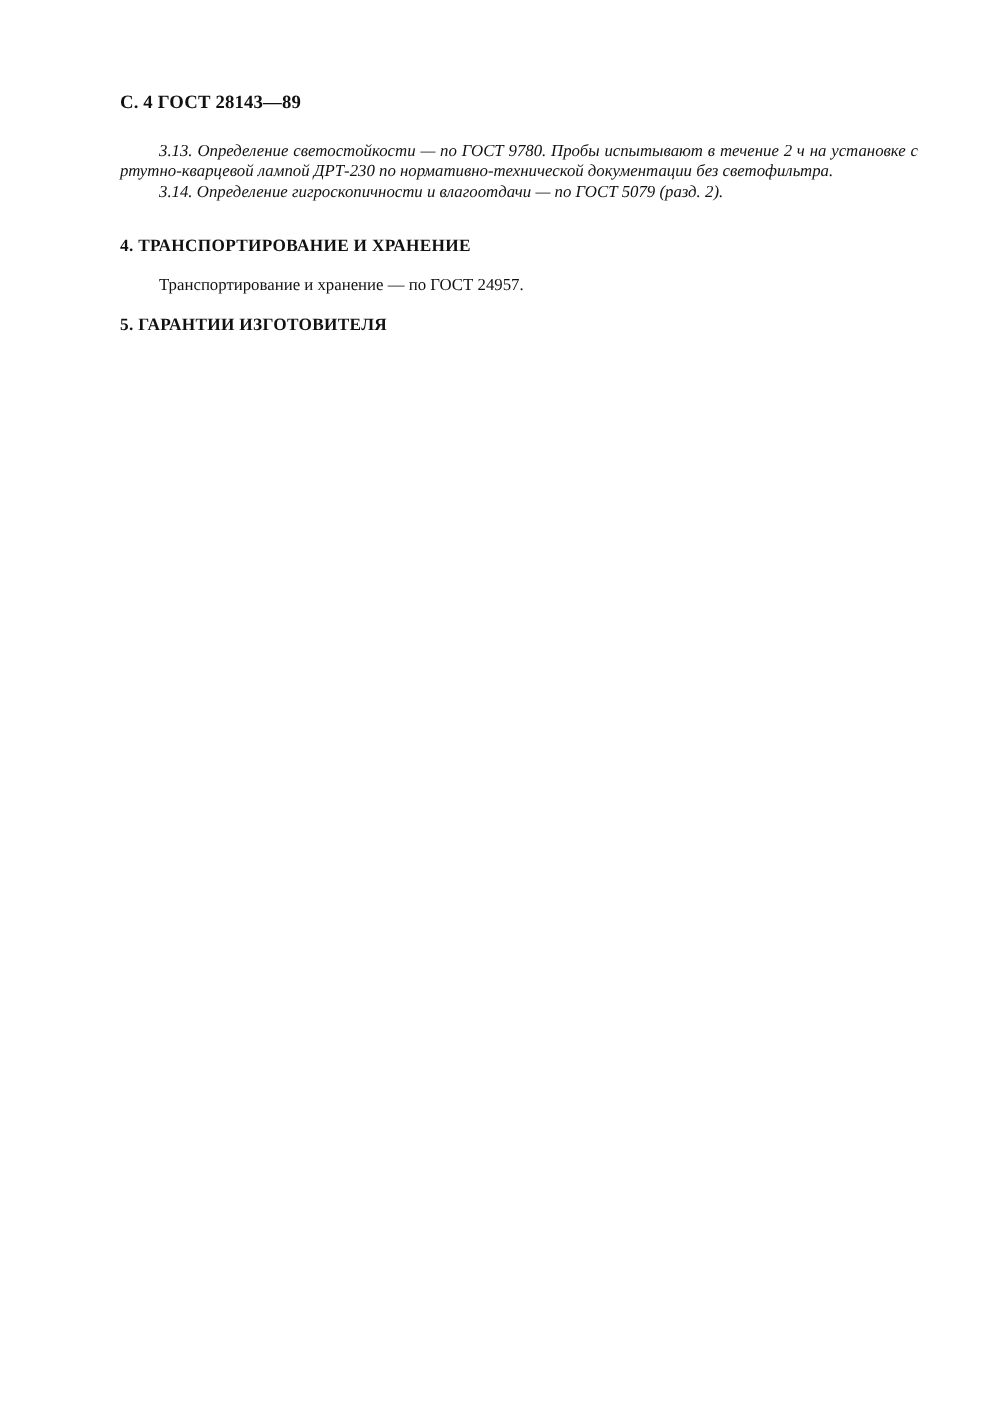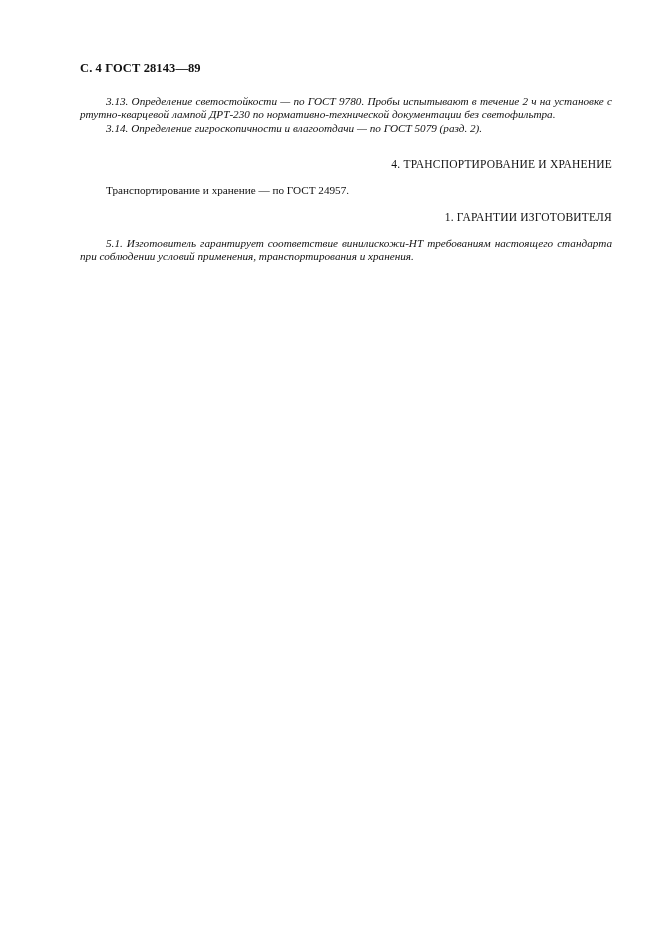--- a/index.html
+++ b/index.html
@@ -34,22 +34,22 @@
       margin: 0;
       text-align: justify;
       text-indent: 26px;
       font-style: italic;
     }
     .para.last-line-left {
       text-align-last: left;
     }
     .heading {
       margin: 0;
-      text-align: right;
-      font-weight: normal;
+      text-align: left;
+      font-weight: bold;
       font-size: 11.5px;
       letter-spacing: 0.2px;
     }
     .plain {
       margin: 0;
       text-indent: 26px;
     }
   </style>
 </head>
 <body>
@@ -63,18 +63,17 @@
 
 <div class="content" style="top:158px;">
   <p class="heading">4.  ТРАНСПОРТИРОВАНИЕ И ХРАНЕНИЕ</p>
 </div>
 
 <div class="content" style="top:184px;">
   <p class="plain">Транспортирование и хранение — по ГОСТ 24957.</p>
 </div>
 
 <div class="content" style="top:211px;">
-  <p class="heading">1.  ГАРАНТИИ ИЗГОТОВИТЕЛЯ</p>
+  <p class="heading">5.  ГАРАНТИИ ИЗГОТОВИТЕЛЯ</p>
 </div>
 
 <div class="content" style="top:237px;">
-  <p class="para last-line-left">5.1.  Изготовитель гарантирует соответствие винилискожи-НТ требованиям настоящего стандарта при соблюдении условий применения, транспортирования и хранения.</p>
 </div>
 
 </body></html>

